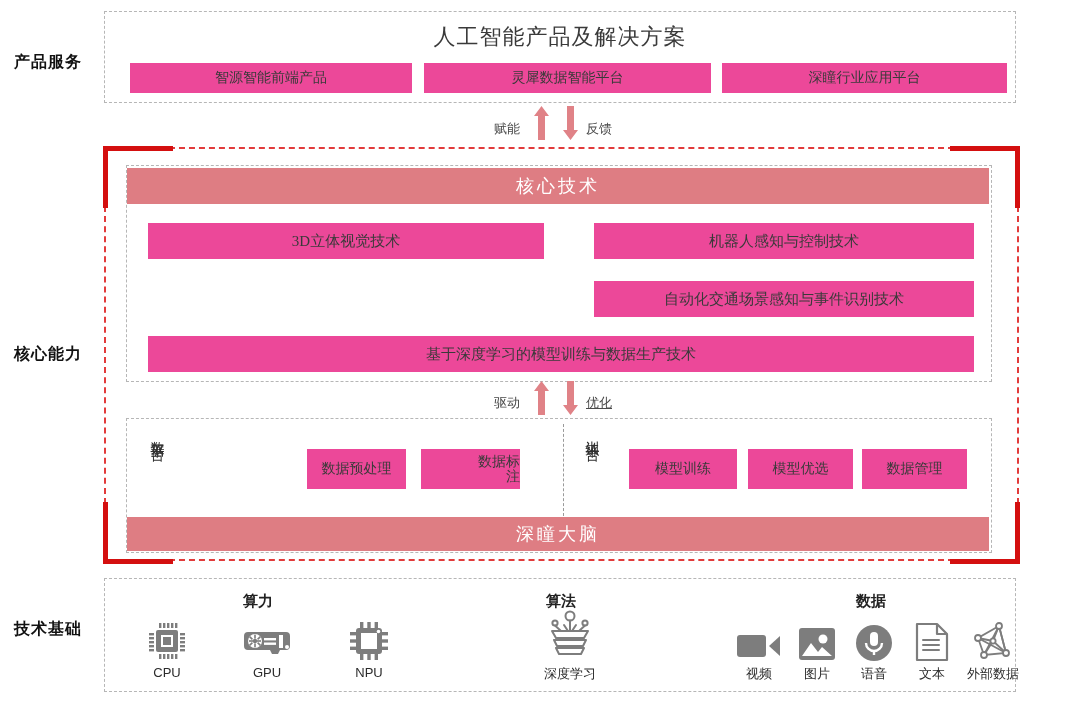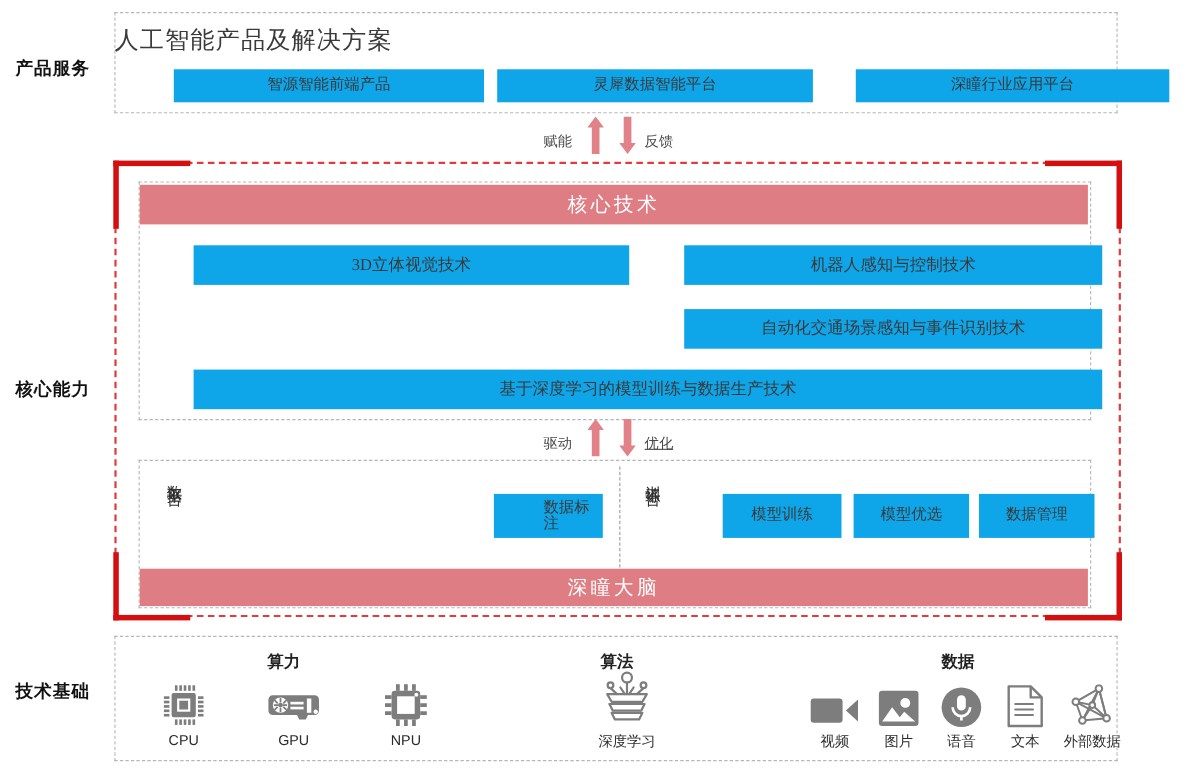--- a/index.html
+++ b/index.html
@@ -30,41 +30,41 @@
     border: 1px dashed #b6b6b6;
     background: #fff;
   }
   #panel-product { left: 104px; top: 11px; width: 912px; height: 92px; }
   #panel-base    { left: 104px; top: 578px; width: 912px; height: 114px; }
 
   
   #product-title {
     position: absolute;
     left: 104px; top: 22px; width: 912px;
+    text-align: center;
     font-family: "Liberation Serif", "DejaVu Serif", serif;
     font-size: 22px;
     color: #3a3a3a;
     letter-spacing: 1px;
   }
 
   
   .chip {
     position: absolute;
-    background: #0ea5e9;
+    background: #ec4899;
     color: #3a3a3a;
     font-family: "Liberation Serif", "DejaVu Serif", serif;
     display: flex; align-items: center; justify-content: center;
-    text-align: left;
+    text-align: right;
     line-height: 1.1;
-    margin-left: 28px;
   }
   .chip-product { top: 63px; height: 30px; font-size: 14px; }
   #chip-p0 { left: 130px;  width: 282px; }
   #chip-p1 { left: 424px;  width: 287px; }
-  #chip-p2 { left: 750px;  width: 285px; }
+  #chip-p2 { left: 722px;  width: 285px; }
 
   
   .arrow-group { position: absolute; }
   .arrow-label {
     position: absolute;
     font-family: "Liberation Serif", "DejaVu Serif", serif;
     font-size: 13px; color: #4a4a4a; white-space: nowrap;
   }
   .arrow {
     position: absolute;
@@ -267,20 +267,21 @@
         </svg>
     </div>
     <div class="arrow-label" style="left:586px; top:394px;text-decoration:underline;">优化</div>
   </div>
 
   <div class="panel-dashed" id="panel-platform"></div>
   <div id="platform-divider"></div>
   <div class="vtext" id="vt-data">数据平台</div>
   <div class="vtext" id="vt-training">训练平台</div>
 
+  <div class="chip chip-plat" id="chip-d1">数据预处理</div>
   <div class="chip chip-plat" id="chip-d2">数据标注</div>
   <div class="chip chip-plat" id="chip-t0">模型训练</div>
   <div class="chip chip-plat" id="chip-t1">模型优选</div>
   <div class="chip chip-plat" id="chip-t2">数据管理</div>
 
   <div class="band" id="band-brain">深瞳大脑</div>
 
   <div class="panel-dashed" id="panel-base"></div>
   <div class="base-group-title" id="bt-compute">算力</div>
   <div class="base-group-title" id="bt-algo">算法</div>

